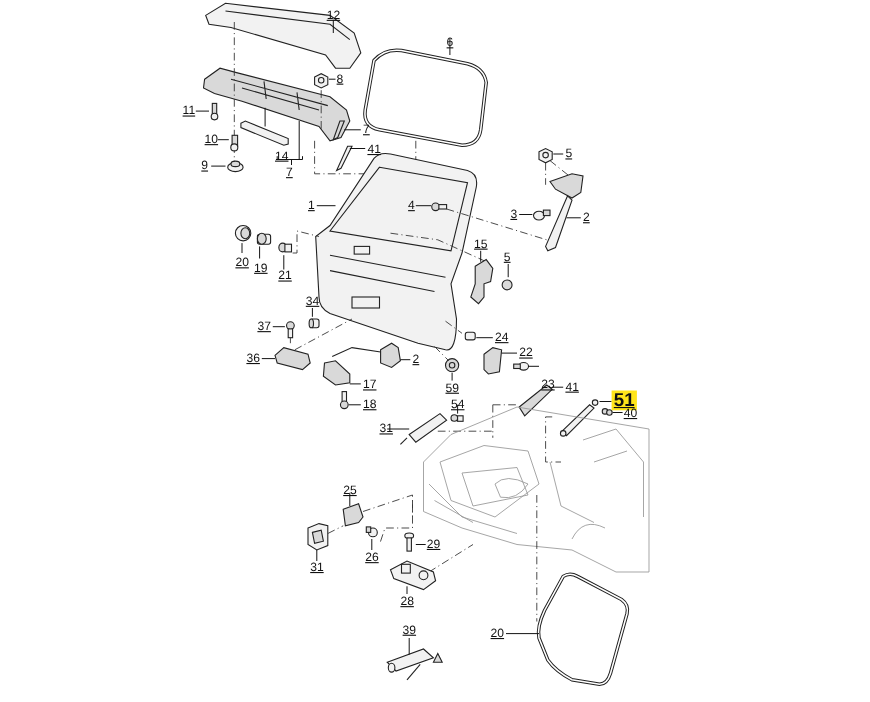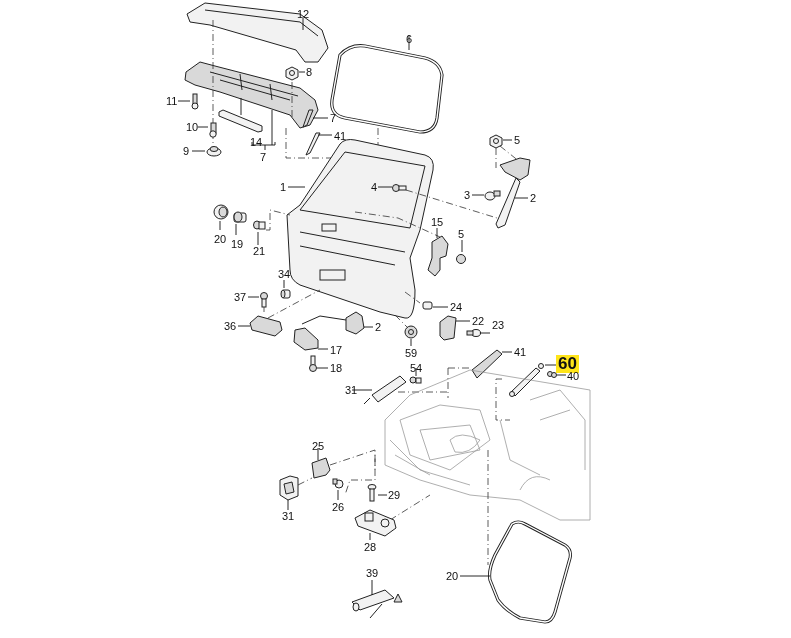--- a/index.html
+++ b/index.html
@@ -1,18 +1,18 @@
 <!DOCTYPE html>
 <html><head>
 <meta charset="utf-8">
 <style>
   html, body { margin: 0; padding: 0; background: #ffffff; }
   body { width: 791px; height: 638px; position: relative; overflow: hidden; font-family: "Liberation Sans", sans-serif; }
   #diagram { position: absolute; left: 0; top: 0; width: 791px; height: 638px; }
-  .lbl { position: absolute; font-size: 11px; color: #111; line-height: 12px; white-space: nowrap; cursor: pointer; }
+  .lbl { position: absolute; font-size: 11px; color: #111; line-height: 12px; white-space: nowrap; cursor: pointer; text-decoration: underline; }
   .lbl.hl { background: #ffe51a; font-weight: bold; font-size: 17px; line-height: 18px; padding: 0 2px; }
   svg .part { fill: #f2f2f2; stroke: #222; stroke-width: 1; }
   svg .part-d { fill: #d9d9d9; stroke: #222; stroke-width: 1; }
   svg .thin { fill: none; stroke: #222; stroke-width: 1; }
   svg .seal { fill: none; stroke: #222; stroke-width: 3.2; }
   svg .seal-in { fill: none; stroke: #fff; stroke-width: 1.4; }
   svg .dash { fill: none; stroke: #333; stroke-width: 0.8; stroke-dasharray: 7 3 1 3; }
   svg .leader { fill: none; stroke: #111; stroke-width: 0.9; }
   svg .car { fill: none; stroke: #9a9a9a; stroke-width: 0.8; }
 </style>
@@ -314,26 +314,26 @@
 <span class="lbl" style="left:231px;top:238px">19</span>
 <span class="lbl" style="left:253px;top:245px">21</span>
 <span class="lbl" style="left:431px;top:216px">15</span>
 <span class="lbl" style="left:458px;top:228px">5</span>
 <span class="lbl" style="left:278px;top:268px">34</span>
 <span class="lbl" style="left:234px;top:291px">37</span>
 <span class="lbl" style="left:450px;top:301px">24</span>
 <span class="lbl" style="left:224px;top:320px">36</span>
 <span class="lbl" style="left:375px;top:321px">2</span>
 <span class="lbl" style="left:472px;top:315px">22</span>
-<span class="lbl" style="left:492px;top:319px">23</span>
+<span class="lbl" style="left:492px;top:344px">23</span>
 <span class="lbl" style="left:330px;top:344px">17</span>
 <span class="lbl" style="left:405px;top:347px">59</span>
 <span class="lbl" style="left:330px;top:362px">18</span>
 <span class="lbl" style="left:514px;top:346px">41</span>
-<span class="lbl hl" style="left:556px;top:355px">60</span>
+<span class="lbl hl" style="left:556px;top:355px">51</span>
 <span class="lbl" style="left:567px;top:370px">40</span>
 <span class="lbl" style="left:410px;top:362px">54</span>
 <span class="lbl" style="left:345px;top:384px">31</span>
 <span class="lbl" style="left:312px;top:440px">25</span>
 <span class="lbl" style="left:388px;top:489px">29</span>
 <span class="lbl" style="left:282px;top:510px">31</span>
 <span class="lbl" style="left:332px;top:501px">26</span>
 <span class="lbl" style="left:364px;top:541px">28</span>
 <span class="lbl" style="left:366px;top:567px">39</span>
 <span class="lbl" style="left:446px;top:570px">20</span>

